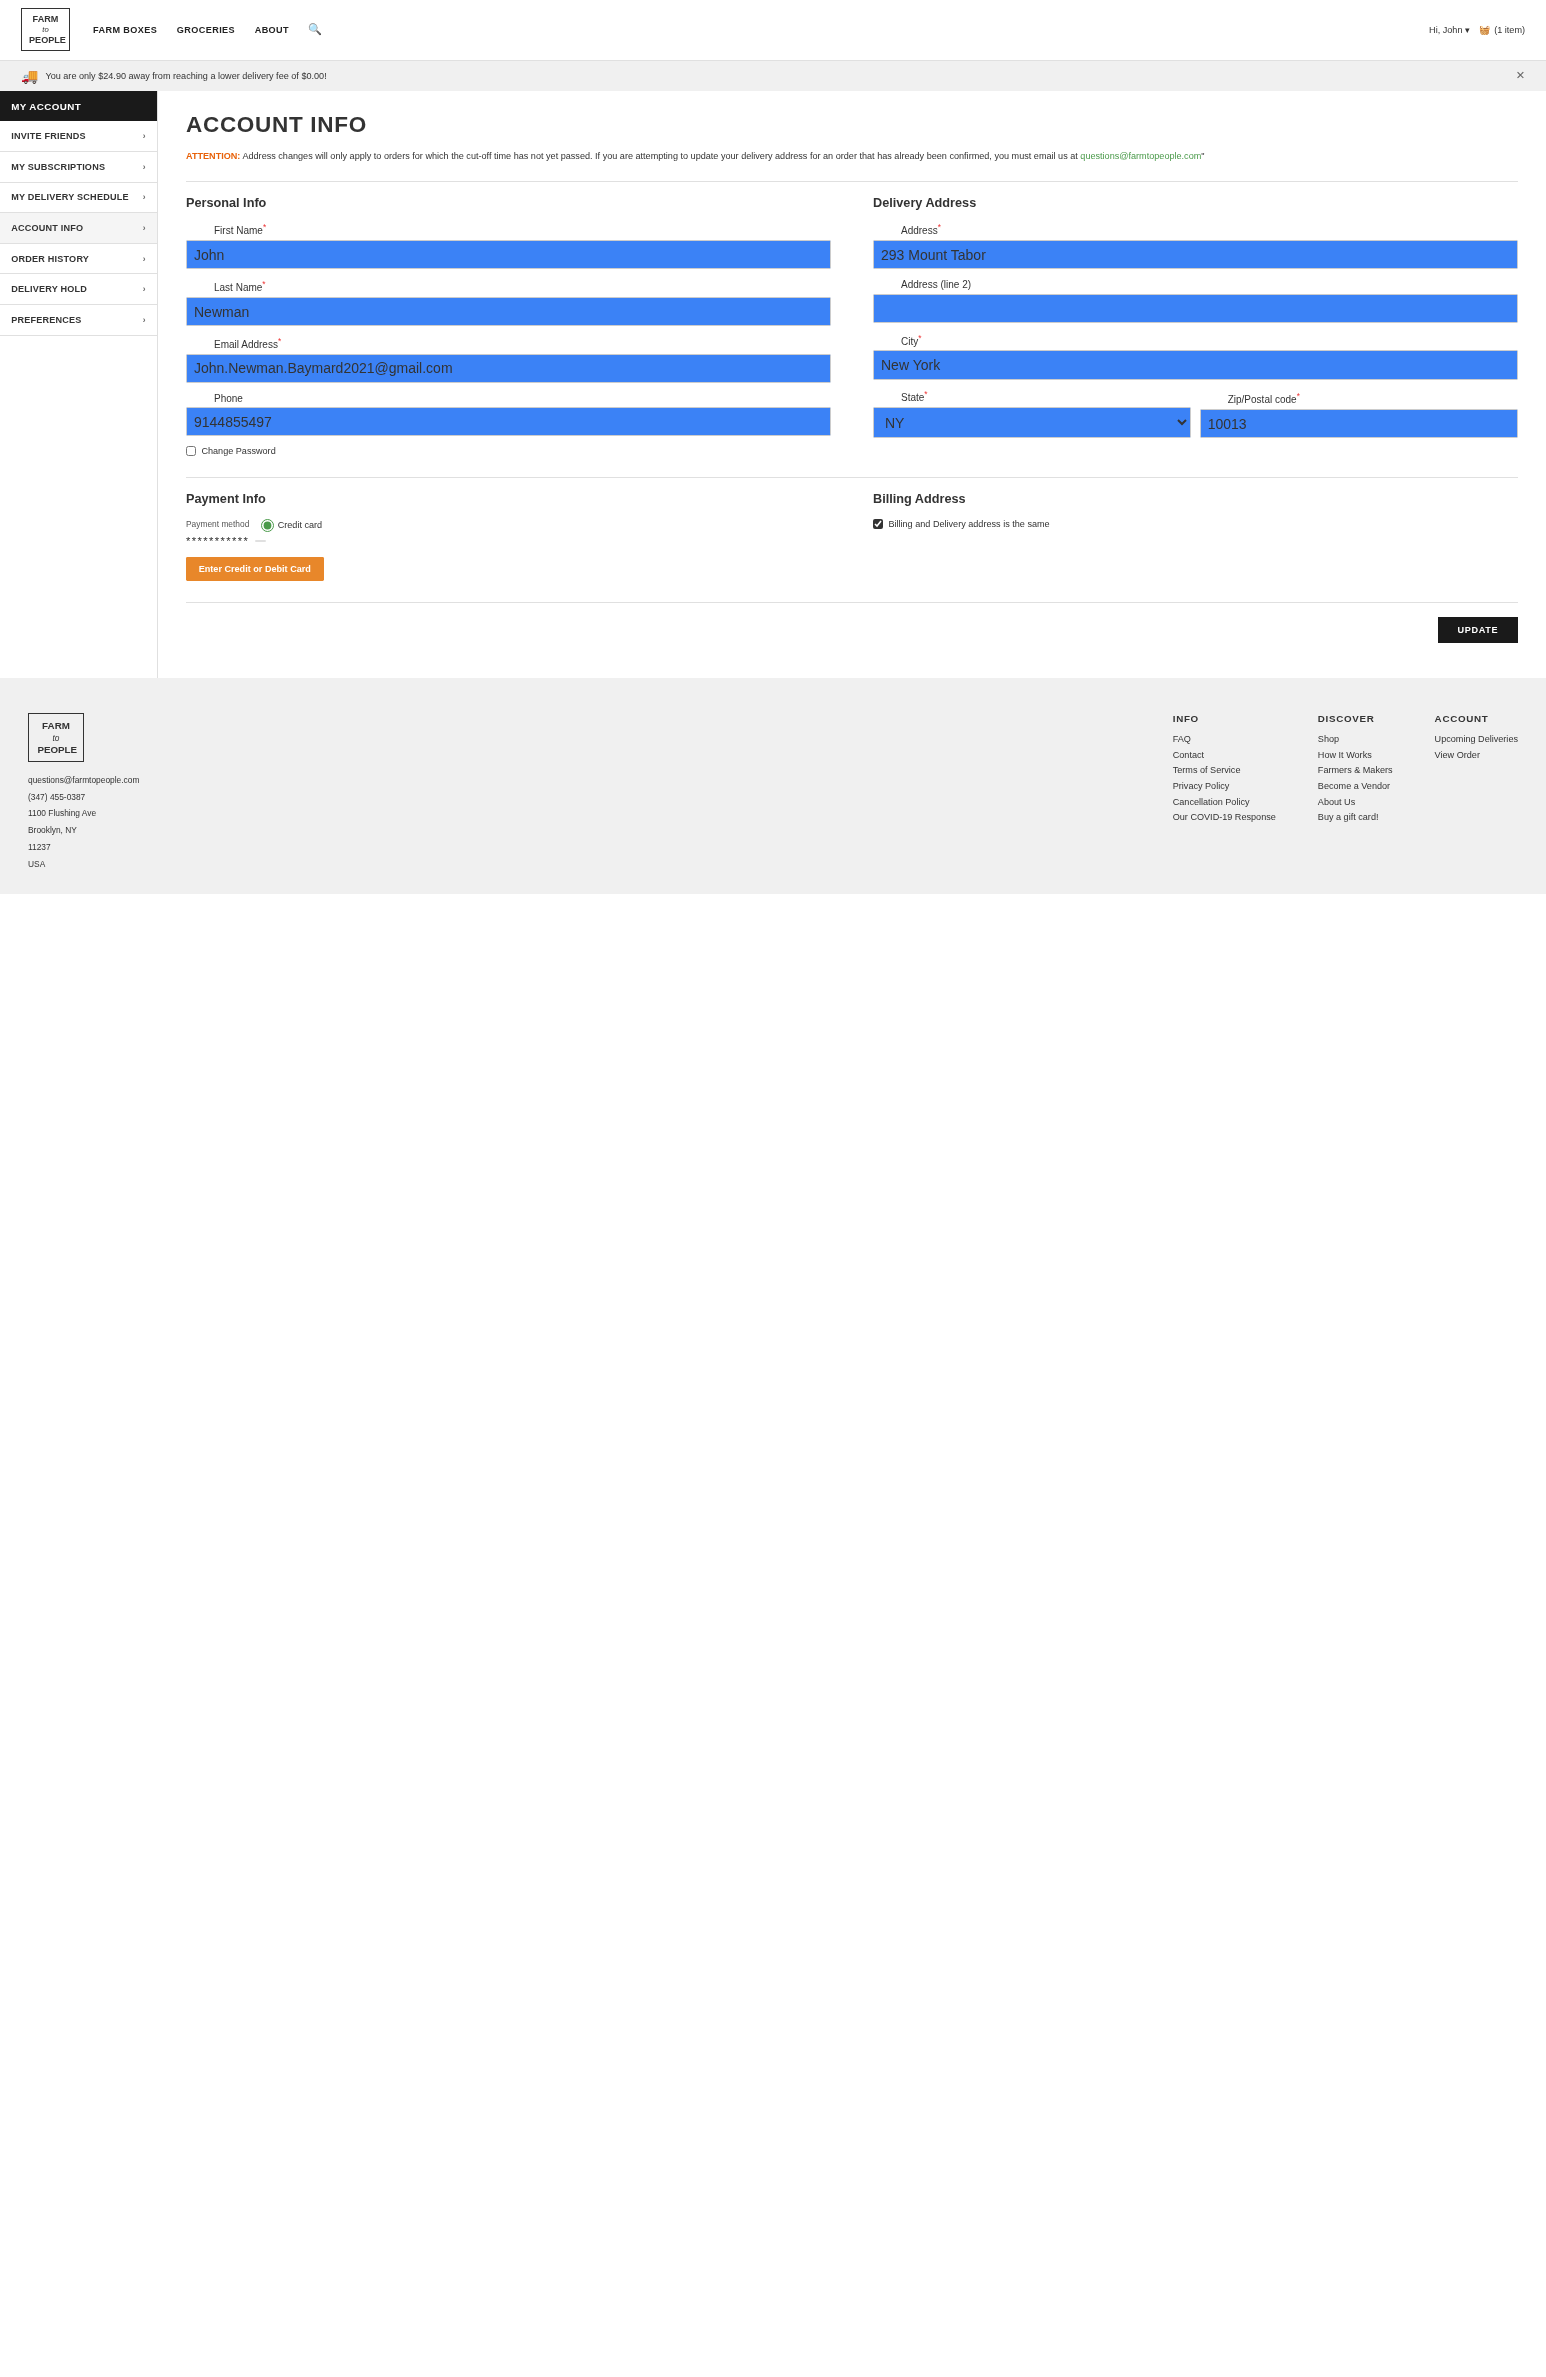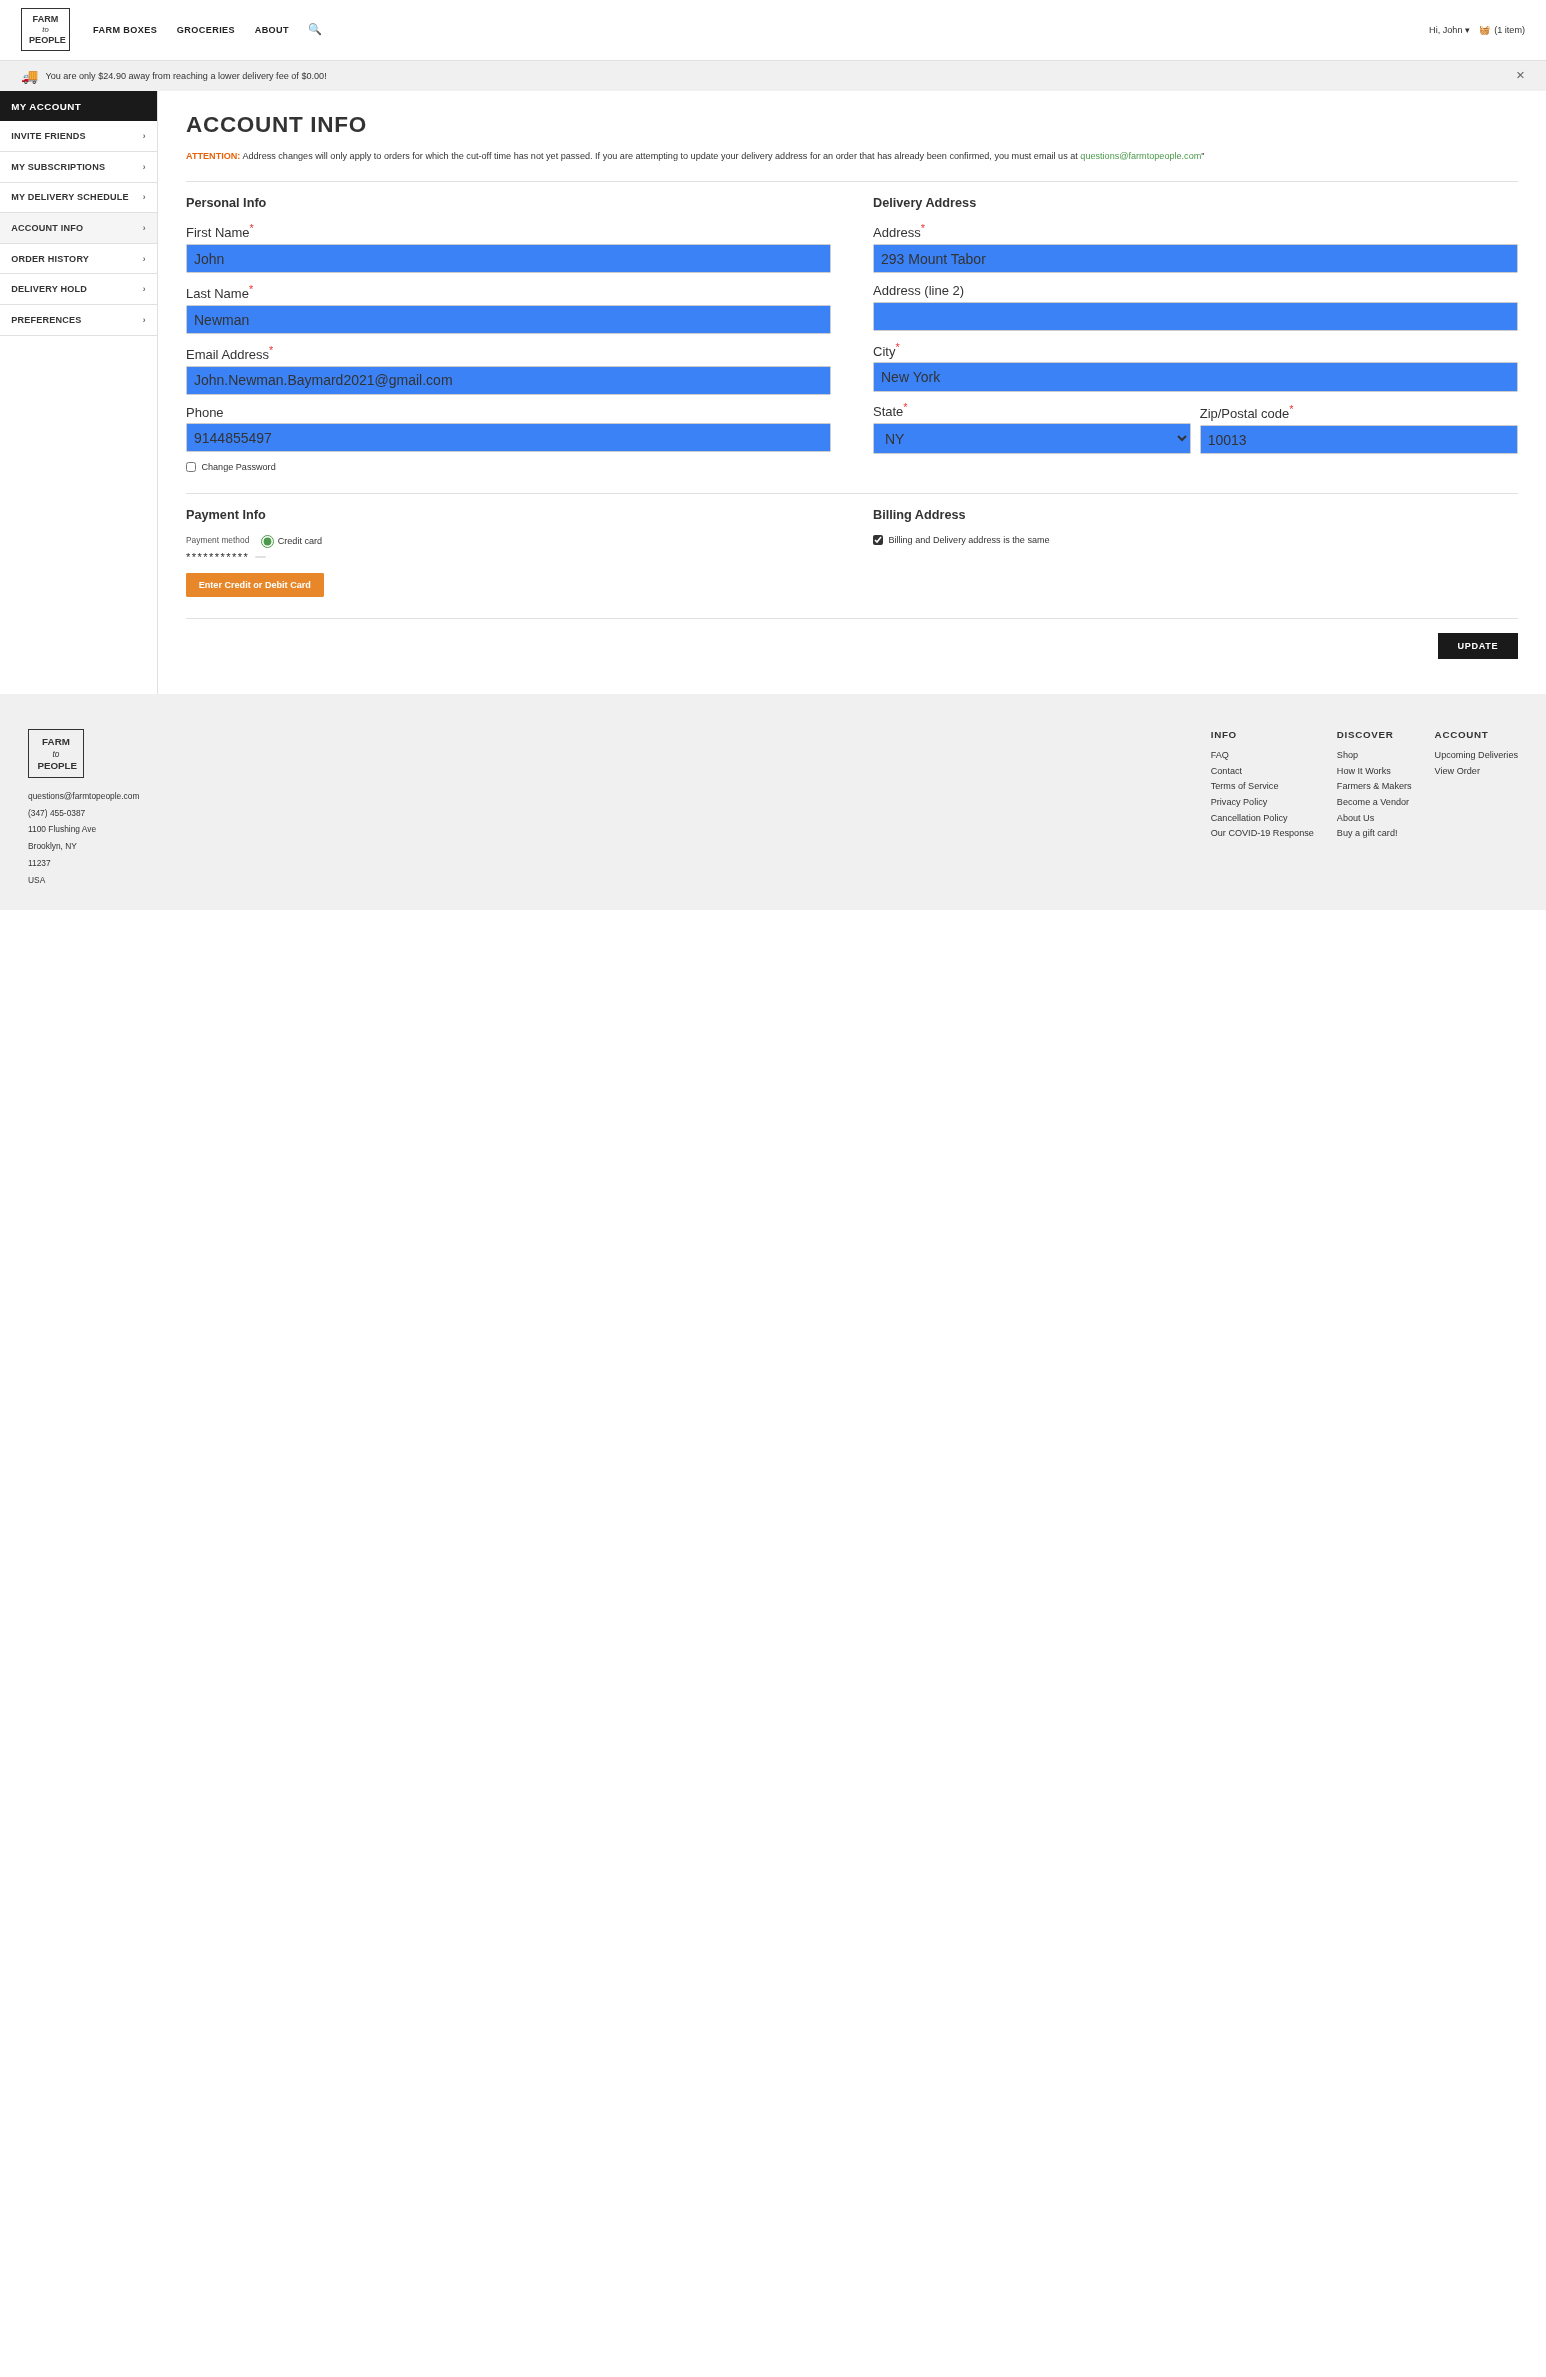--- a/index.html
+++ b/index.html
@@ -40,21 +40,21 @@
     .email-link { color: #4a9a4a; text-decoration: none; }
 
     .divider { border: none; border-top: 0.7px solid #e0e0e0; margin: 14px 0; }
 
     
     .form-columns { display: flex; gap: 42px; margin-bottom: 21px; }
     .form-col { flex: 1; }
     .section-title { font-size: 12.7px; font-weight: 700; margin-bottom: 12.7px; }
 
     .field-group { margin-bottom: 9.8px; }
-    .field-label { font-size: 13px; margin-bottom: 3.5px; color: #333; }
+    .field-label { font-size: 10px; margin-bottom: 3.5px; color: #333; margin-left: 28px; }
     .field-label sup { color: #e33; }
     .field-input { width: 100%; border: 0.7px solid #ccc; padding: 5.6px 7px; font-size: 14px; border-radius: 1.4px; color: #333; background: #3b82f6; }
 
     .state-zip-row { display: flex; gap: 8.4px; align-items: flex-end; }
     .state-select { flex: 1; }
     .zip-input { flex: 1; }
 
     .checkbox-row { display: flex; align-items: center; gap: 5.6px; margin-top: 7px; font-size: 9.1px; cursor: pointer; }
     .checkbox-row input[type="checkbox"] { width: 9.8px; height: 9.8px; }
 
@@ -79,21 +79,21 @@
     .update-row { display: flex; justify-content: flex-end; padding: 14px 0; border-top: 0.7px solid #e0e0e0; }
     .update-btn { background: #1a1a1a; color: #fff; border: none; padding: 8.4px 19.7px; font-size: 9.1px; font-weight: 700; letter-spacing: 0.7px; cursor: pointer; }
 
     
     .footer { background: #f0f0f0; padding: 35px 28px 21px; }
     .footer-inner { display: flex; gap: 28px; align-items: flex-start; }
     .footer-brand { min-width: 112px; }
     .footer-logo-box { border: 1.4px solid #333; padding: 5.6px 8.4px; text-align: center; font-weight: 900; font-size: 9.8px; line-height: 1.2; width: 56px; margin-bottom: 9.8px; }
     .footer-logo-box .to { font-style: italic; font-weight: 400; font-size: 8.4px; }
     .footer-contact { font-size: 8.4px; line-height: 2; color: #333; }
-    .footer-cols { display: flex; gap: 23px; flex: 1; justify-content: flex-end; }
+    .footer-cols { display: flex; gap: 42px; flex: 1; justify-content: flex-end; }
     .footer-col h4 { font-size: 9.8px; font-weight: 900; letter-spacing: 0.7px; margin-bottom: 9.8px; text-transform: uppercase; }
     .footer-col a { display: block; font-size: 9.1px; color: #333; text-decoration: none; margin-bottom: 5.6px; }
 
     .footer-bottom { border-top: 0.7px solid #d0d0d0; margin-top: 21px; padding-top: 12.7px; display: flex; align-items: center; justify-content: space-between; font-size: 8.4px; color: #555; }
     .social-icons { display: flex; gap: 9.8px; }
     .social-icon { font-size: 11.2px; color: #555; text-decoration: none; }
 
     
     .truck-icon { font-size: 14px; }
   </style>

